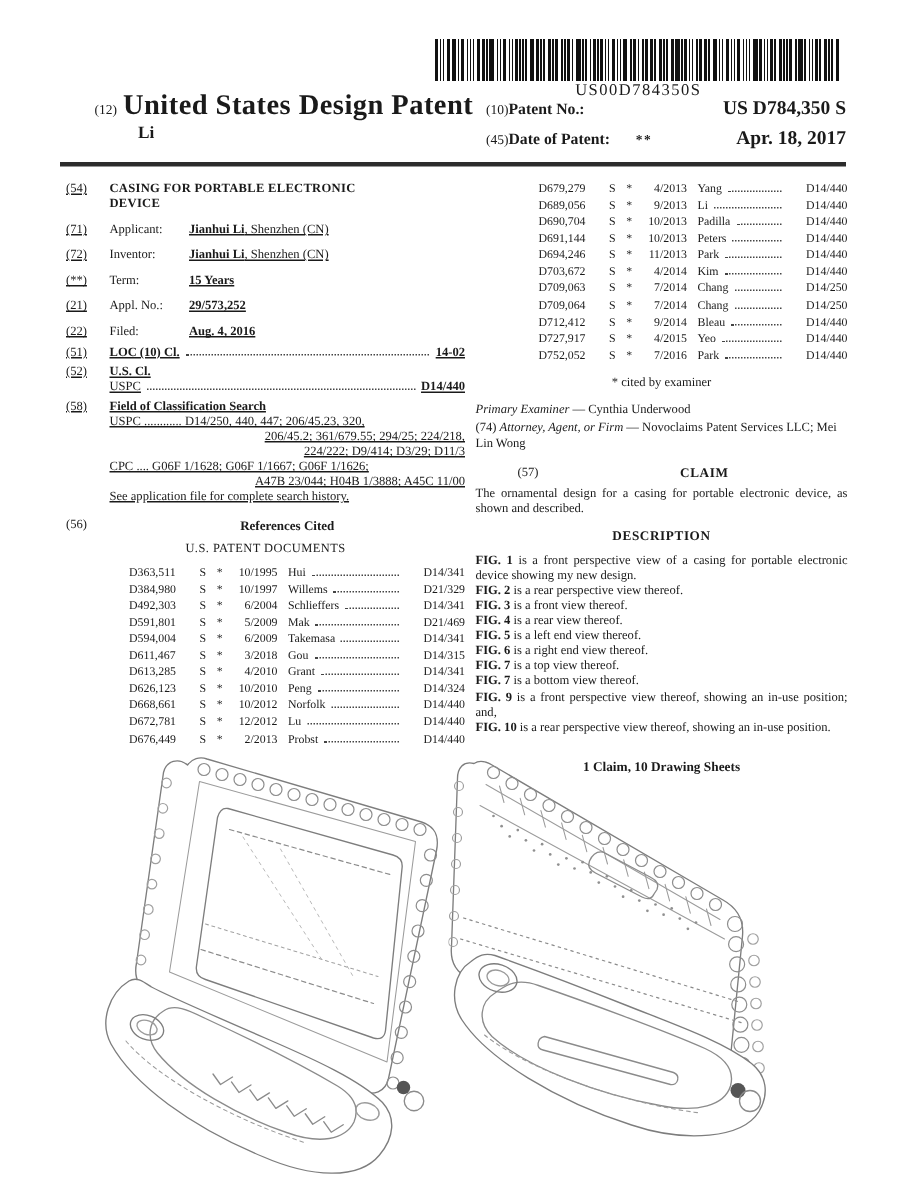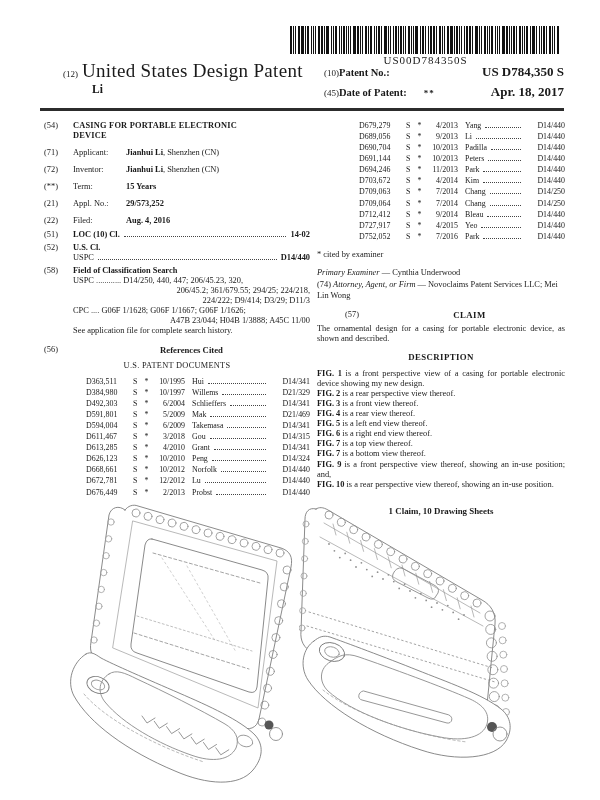--- a/index.html
+++ b/index.html
@@ -9,34 +9,34 @@
     -webkit-font-smoothing:antialiased;
   }
   .abs{position:absolute;}
   
   #barcode-wrap{left:289px;top:26px;width:273px;height:38px;}
   #barcode{display:block;}
   #barcode-text{width:100%;text-align:center;font-size:11px;letter-spacing:1px;margin-top:0px;font-family:Liberation Serif, serif;}
   #hdr-left{left:63px;top:60px;width:260px;}
   .tag-sm{font-size:9px;text-align:right;}
   #hdr-title-row{white-space:nowrap;}
-  #hdr-title{font-size:19px;font-weight:normal;letter-spacing:0.3px;}
+  #hdr-title{font-size:19px;font-weight:bold;letter-spacing:0.3px;}
   #hdr-li{font-size:11.5px;font-weight:bold;margin-left:29px;margin-top:1px;}
   #hdr-right{left:317px;top:64px;width:247px;font-size:10.5px;}
   .h-row{display:flex;align-items:baseline;margin-bottom:4px;}
   .h-row .tag-sm{width:22px;flex:none;}
   .h-lbl{font-weight:bold;font-size:10.5px;}
   .h-fill{flex:1;}
   .h-val{font-weight:bold;font-size:13px;white-space:nowrap;margin-left:48px;}
   .h-stars{font-weight:bold;font-size:9px;margin-right:8px;letter-spacing:1px;}
   #rule{left:40px;top:108px;width:524px;height:2.5px;background:#2c2c2c;}
   
   #col-left{left:44px;top:121px;width:266px;font-size:8.4px;line-height:1.2;}
   #col-right{left:317px;top:121px;width:248px;font-size:8.4px;line-height:1.2;}
-  .item{display:flex;margin-bottom:7px;}
+  .item{display:flex;margin-bottom:7px;text-decoration:underline;}
   .item .tag{width:29px;flex:none;}
   .item .bd{flex:1;}
   .b{font-weight:bold;}
   .i{font-style:italic;}
   .title-54{font-weight:bold;max-width:178px;letter-spacing:0.2px;}
   .lbl{display:inline-block;width:53px;}
   .leader{flex:1;border-bottom:1px dotted #444;margin:0 4px 2px 4px;min-width:8px;}
   .lrow{display:flex;align-items:baseline;}
   .tight{margin-bottom:3px;}
   .r{text-align:right;}
@@ -47,21 +47,21 @@
   .sec-head .ct{flex:1;text-align:center;font-weight:bold;font-size:8.7px;}
   .sub-head{text-align:center;font-size:8.3px;margin:0 0 6px 0;letter-spacing:0.3px;}
   .ref-row{display:flex;align-items:baseline;margin-left:42px;margin-bottom:1.6px;font-size:7.9px;white-space:nowrap;}
   .ref-num{width:47px;flex:none;}
   .ref-kind{width:9px;flex:none;}
   .ref-star{width:9px;flex:none;text-align:center;}
   .ref-date{width:34px;flex:none;text-align:right;}
   .ref-name{flex:none;margin-left:7px;}
   .ref-class{flex:none;width:40px;text-align:right;}
   
-  .note{margin:9px 0 8px 0;}
+  .note{margin:9px 0 8px 0;text-align:center;}
   .exam{margin-bottom:2px;}
   .p74{margin-bottom:8px;}
   .claim-head{display:flex;margin:9px 0 4px 0;}
   .claim-head .tag{width:29px;flex:none;padding-left:28px;}
   .claim-head .ct{flex:1;text-align:center;font-weight:bold;font-size:8.8px;letter-spacing:0.4px;}
   .desc-head{text-align:center;font-weight:bold;font-size:8.8px;margin:8px 0 6px 0;letter-spacing:0.4px;}
   .fig-line{margin:0;}
   #fig-list{margin-top:2px;}
   .footer-line{text-align:center;font-weight:bold;font-size:8.9px;margin-top:16px;}
   

